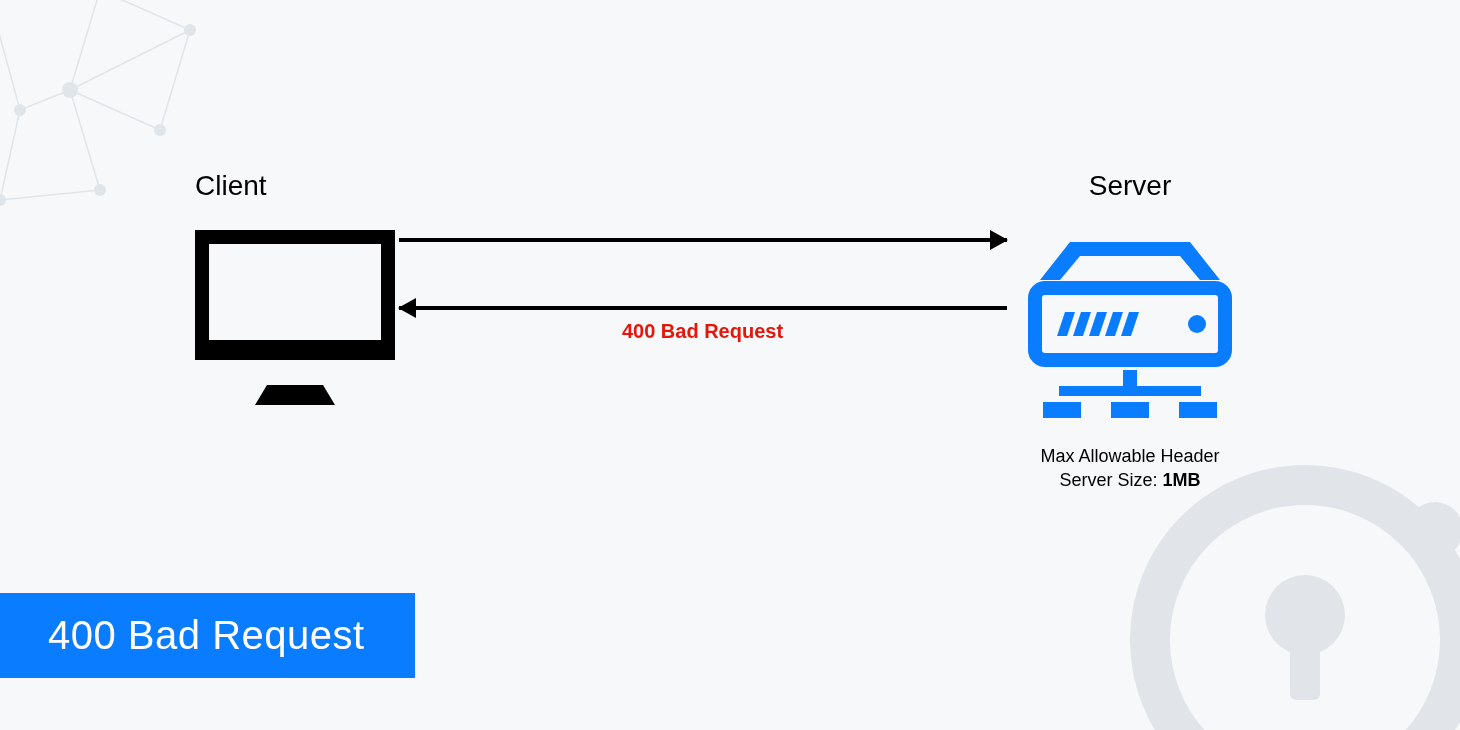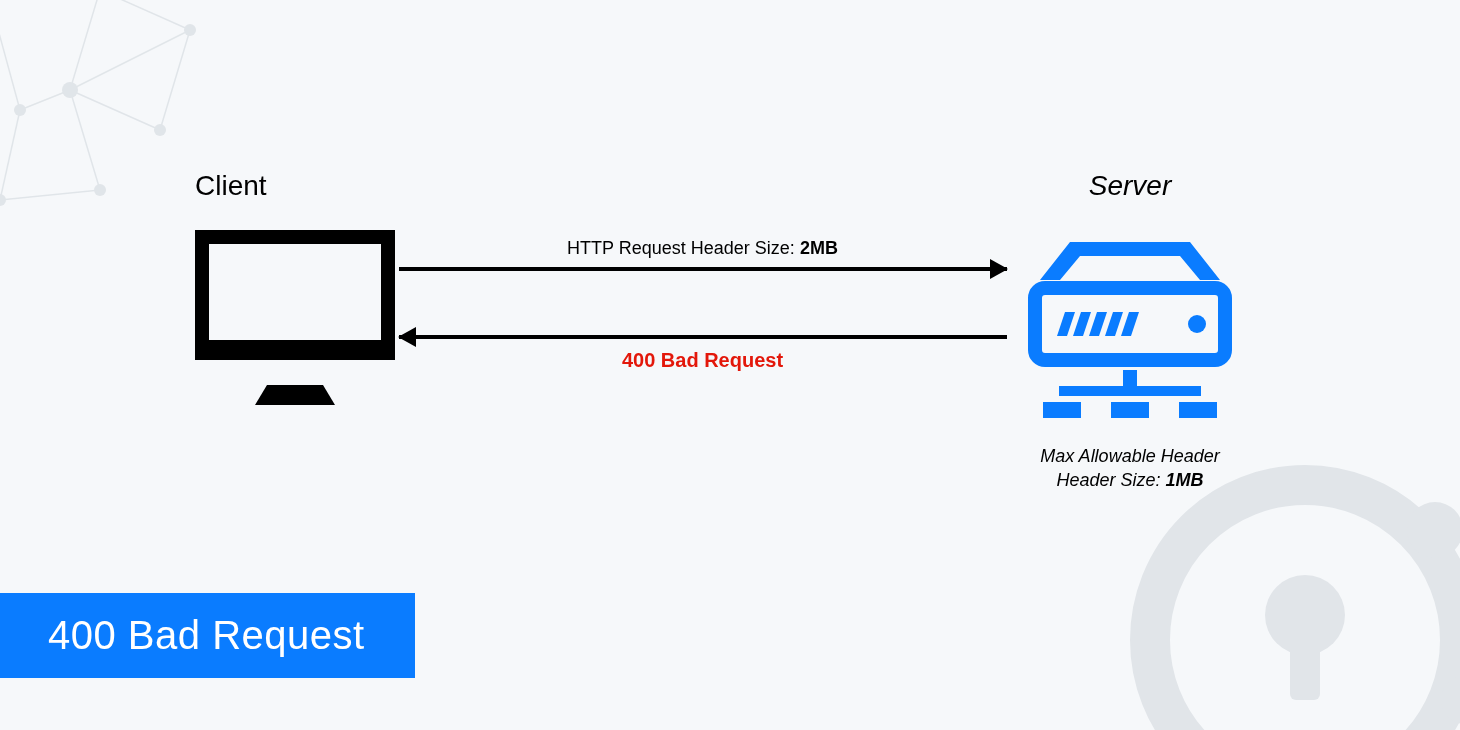--- a/index.html
+++ b/index.html
@@ -50,21 +50,20 @@
     margin-bottom: 28px;
   }
   .monitor svg { display: block; margin: 0 auto; }
 
   
   .server {
     position: absolute;
     left: 1015px;
     top: 170px;
     text-align: center;
-    font-style: italic;
   }
   .server-desc {
     font-size: 18px;
     color: #000;
     margin-top: 20px;
     line-height: 1.35;
   }
   .server-desc .bold { font-weight: 700; }
 
   
@@ -198,27 +197,24 @@
       <rect x="108" y="140" width="14" height="20" fill="#0a7cff"></rect>
       <rect x="44" y="156" width="142" height="10" fill="#0a7cff"></rect>
 
       <rect x="28" y="172" width="38" height="16" fill="#0a7cff"></rect>
       <rect x="96" y="172" width="38" height="16" fill="#0a7cff"></rect>
       <rect x="164" y="172" width="38" height="16" fill="#0a7cff"></rect>
     </svg>
   </div>
   <div class="server-desc">
     <span>Max Allowable Header</span><br>
-    <span>Header Size: </span><span class="bold">1MB</span>
+    <span>Server Size: </span><span class="bold">1MB</span>
   </div>
 </div>
 
 <div class="arrow-group">
-  <div class="arrow-label-top">
-    <span>HTTP Request Header Size: </span><span class="bold">2MB</span>
-  </div>
   <div class="arrow-line right"></div>
   <div class="arrow-spacer"></div>
   <div class="arrow-line left"></div>
   <div class="arrow-label-bottom">400 Bad Request</div>
 </div>
 
 <div class="title-banner">400 Bad Request</div>
 
 </body></html>

